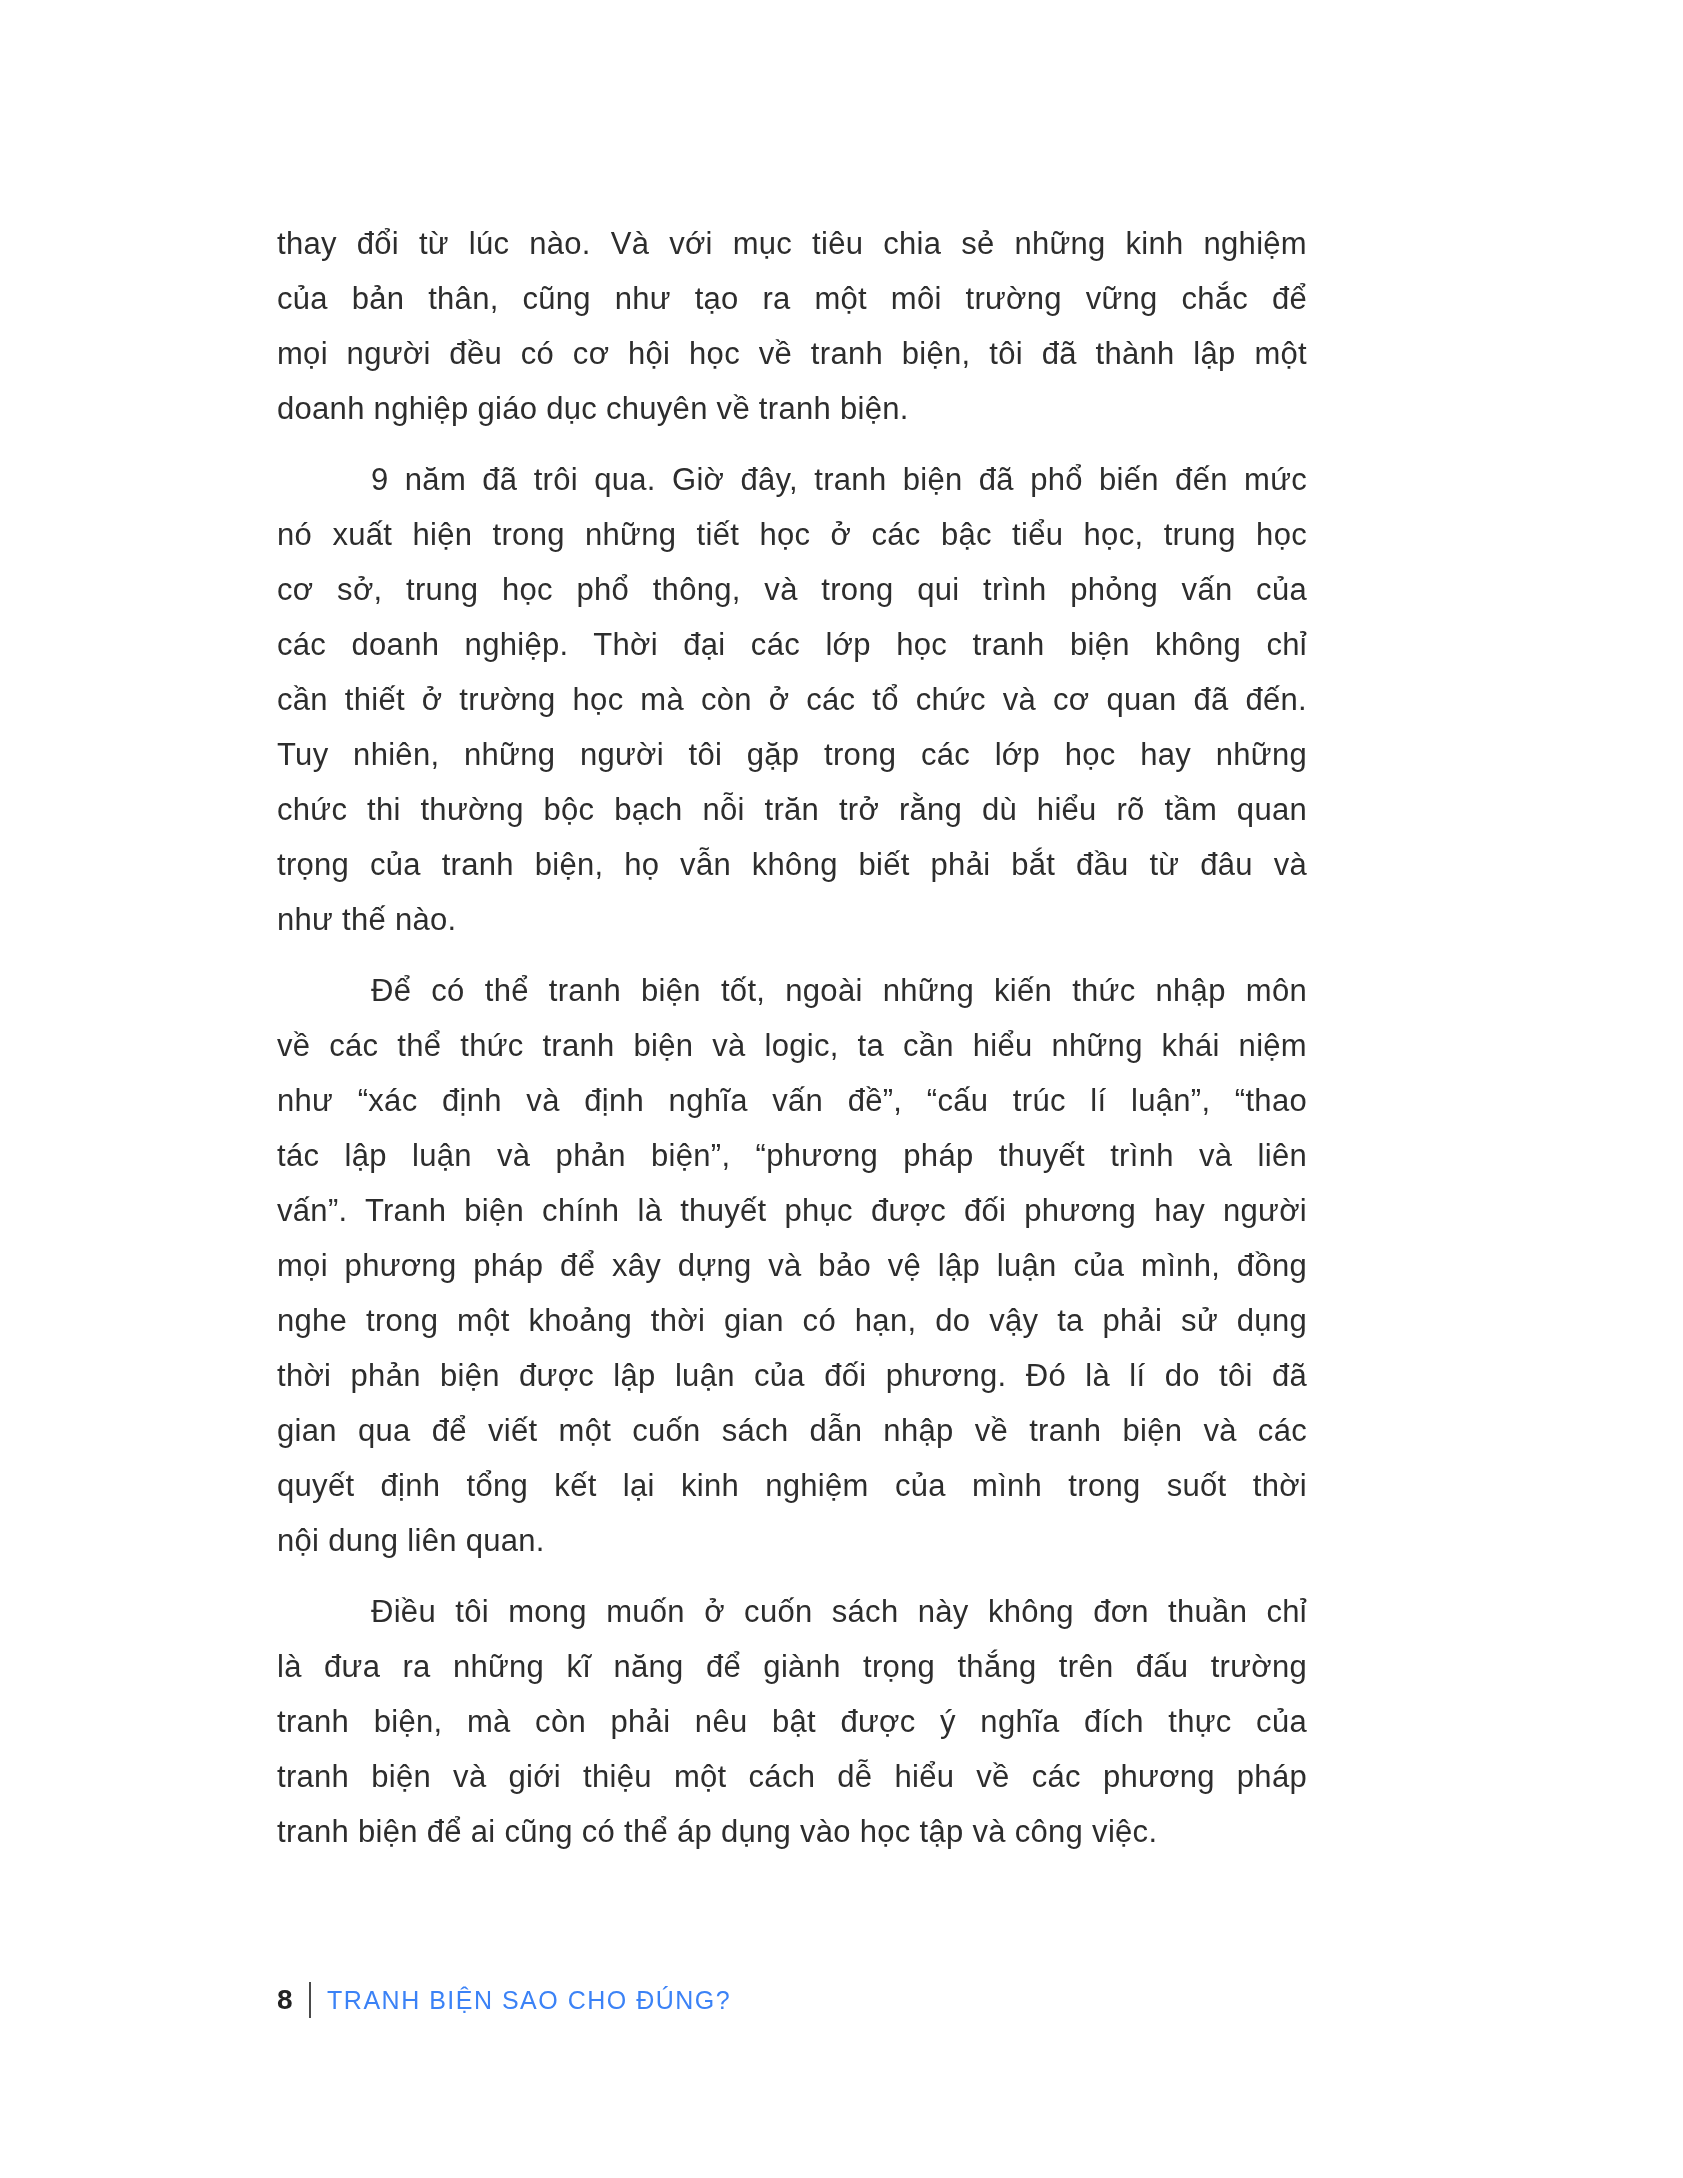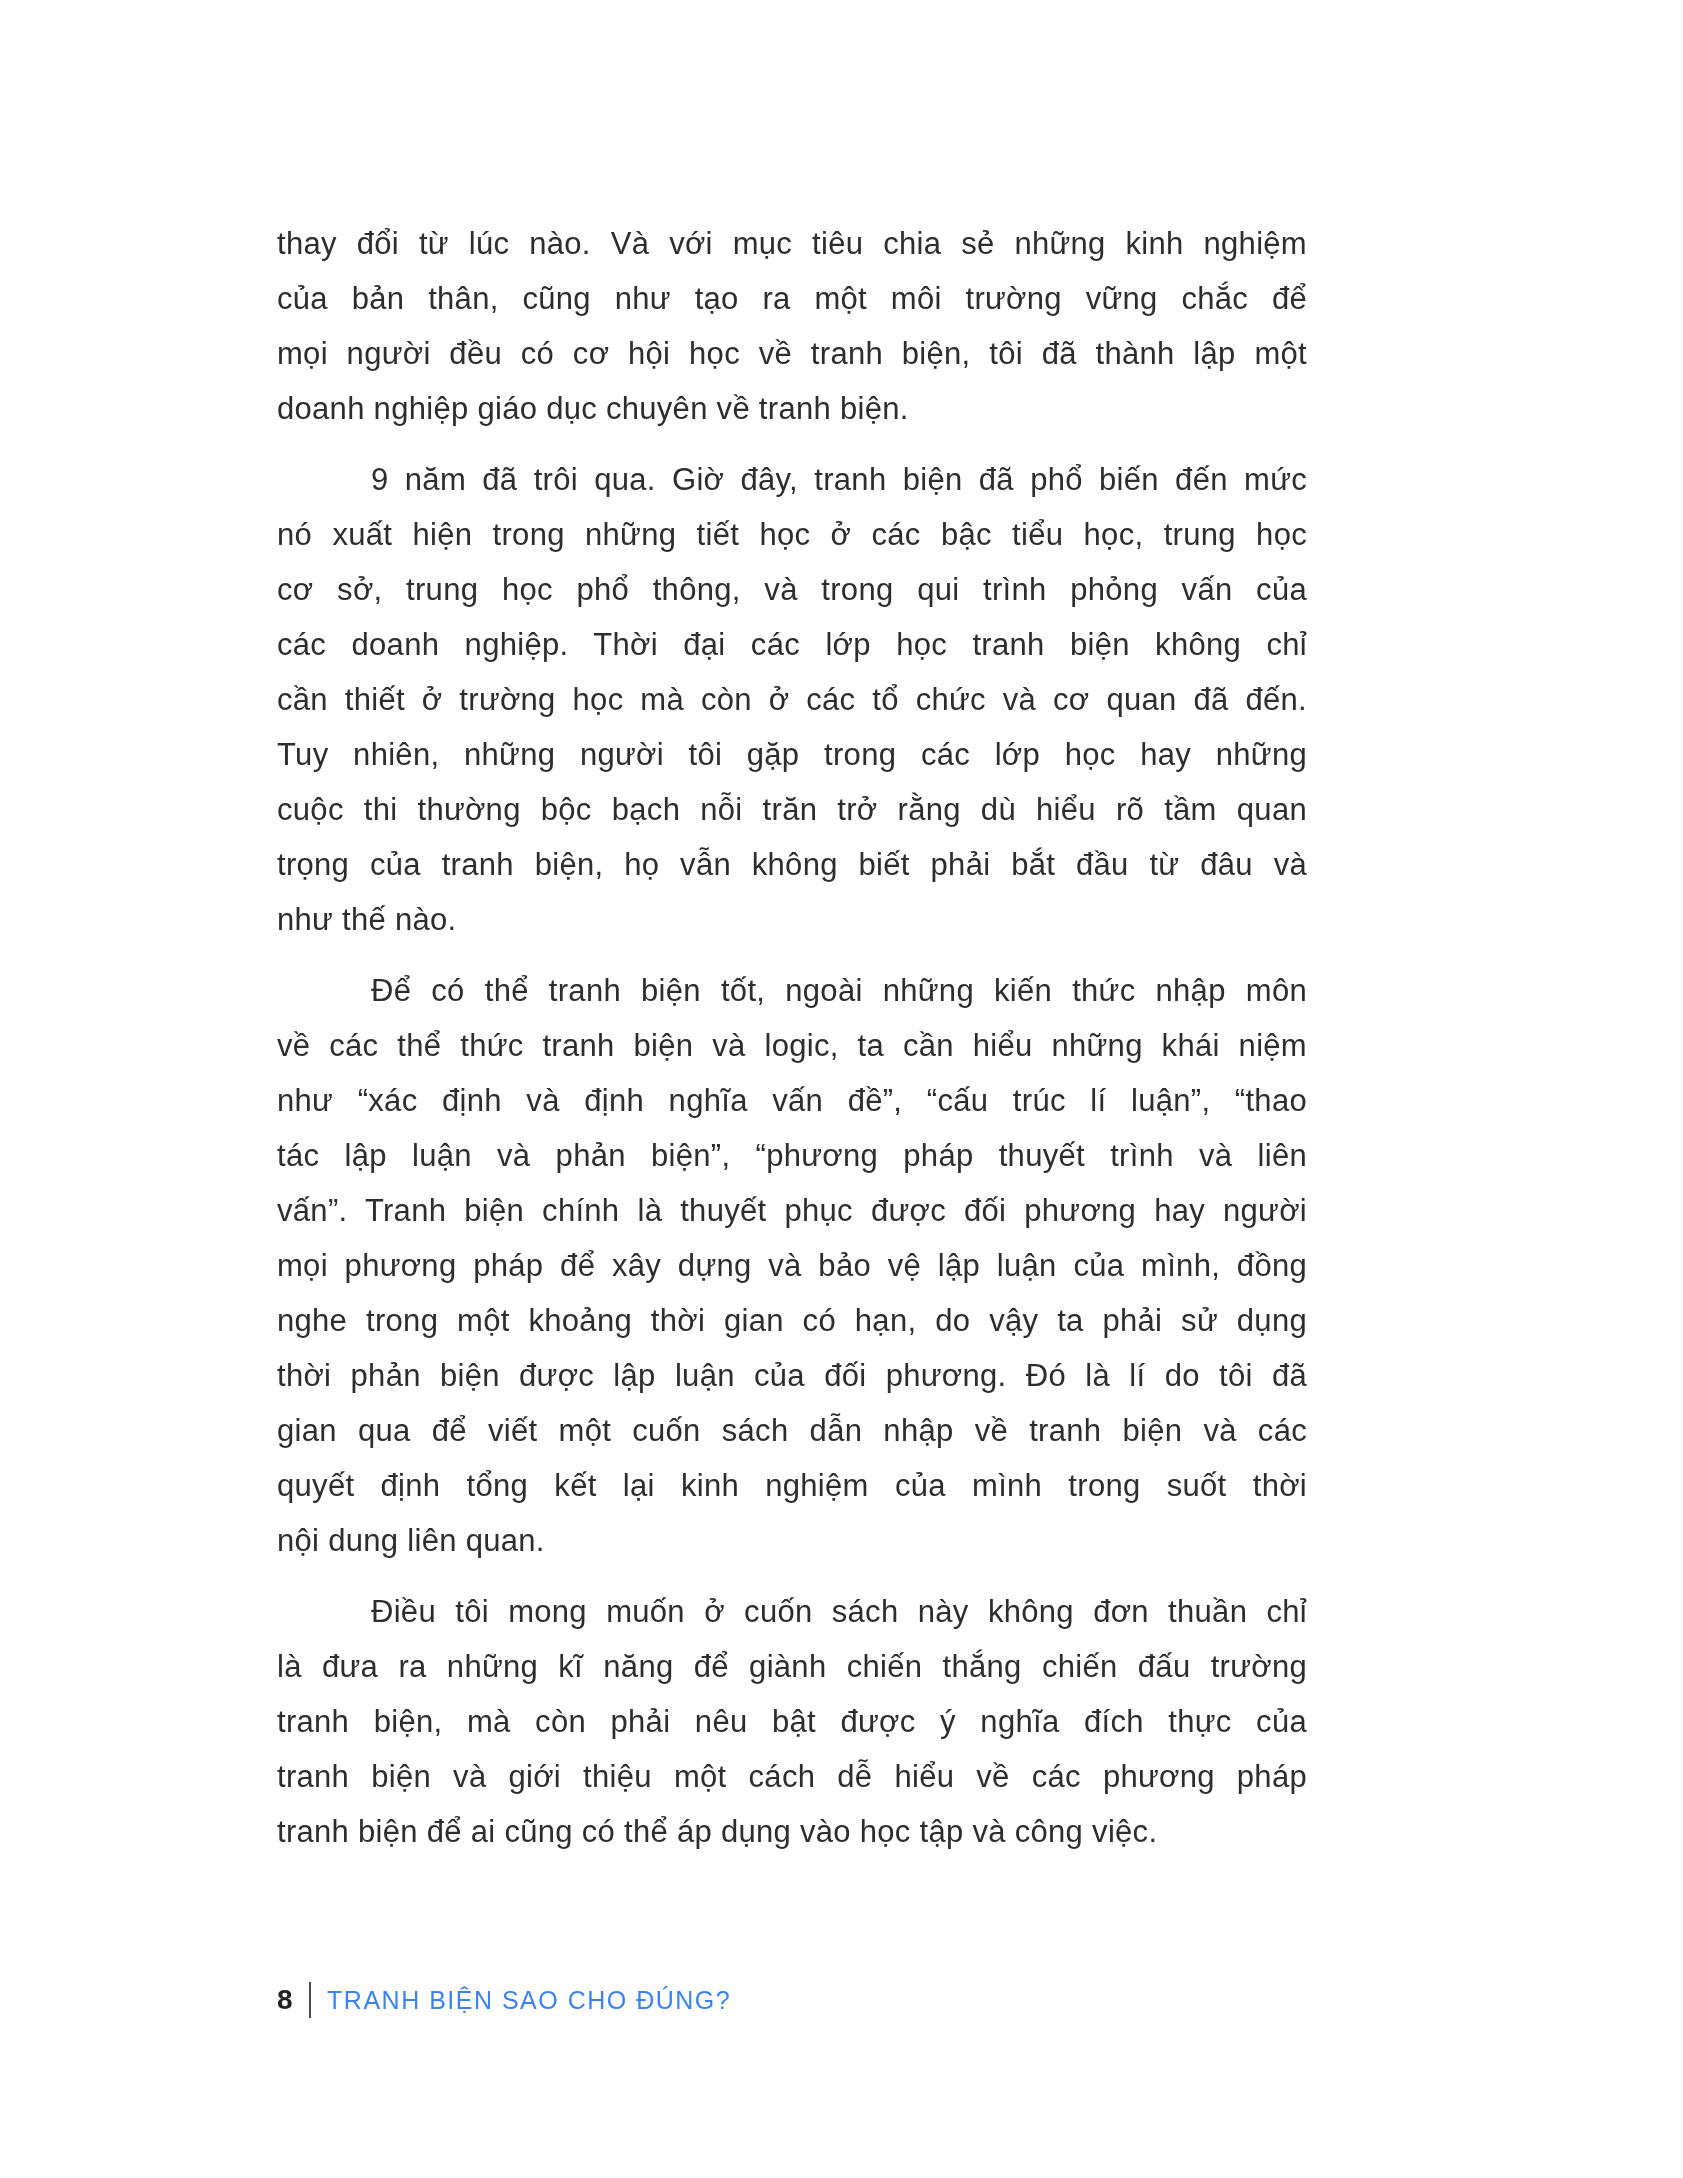--- a/index.html
+++ b/index.html
@@ -81,40 +81,40 @@
         <div class="line">mọi người đều có cơ hội học về tranh biện, tôi đã thành lập một</div>
         <div class="line last">doanh nghiệp giáo dục chuyên về tranh biện.</div>
       </div>
       <div class="para">
         <div class="line indent">9 năm đã trôi qua. Giờ đây, tranh biện đã phổ biến đến mức</div>
         <div class="line">nó xuất hiện trong những tiết học ở các bậc tiểu học, trung học</div>
         <div class="line">cơ sở, trung học phổ thông, và trong qui trình phỏng vấn của</div>
         <div class="line">các doanh nghiệp. Thời đại các lớp học tranh biện không chỉ</div>
         <div class="line">cần thiết ở trường học mà còn ở các tổ chức và cơ quan đã đến.</div>
         <div class="line">Tuy nhiên, những người tôi gặp trong các lớp học hay những</div>
-        <div class="line">cuộc thi thường bộc bạch nỗi trăn trở rằng dù hiểu rõ tầm quan</div>
+        <div class="line">chức thi thường bộc bạch nỗi trăn trở rằng dù hiểu rõ tầm quan</div>
         <div class="line">trọng của tranh biện, họ vẫn không biết phải bắt đầu từ đâu và</div>
         <div class="line last">như thế nào.</div>
       </div>
       <div class="para">
         <div class="line indent">Để có thể tranh biện tốt, ngoài những kiến thức nhập môn</div>
         <div class="line">về các thể thức tranh biện và logic, ta cần hiểu những khái niệm</div>
         <div class="line">như “xác định và định nghĩa vấn đề”, “cấu trúc lí luận”, “thao</div>
         <div class="line">tác lập luận và phản biện”, “phương pháp thuyết trình và liên</div>
         <div class="line">vấn”. Tranh biện chính là thuyết phục được đối phương hay người</div>
         <div class="line">mọi phương pháp để xây dựng và bảo vệ lập luận của mình, đồng</div>
         <div class="line">nghe trong một khoảng thời gian có hạn, do vậy ta phải sử dụng</div>
         <div class="line">thời phản biện được lập luận của đối phương. Đó là lí do tôi đã</div>
         <div class="line">gian qua để viết một cuốn sách dẫn nhập về tranh biện và các</div>
         <div class="line">quyết định tổng kết lại kinh nghiệm của mình trong suốt thời</div>
         <div class="line last">nội dung liên quan.</div>
       </div>
       <div class="para">
         <div class="line indent">Điều tôi mong muốn ở cuốn sách này không đơn thuần chỉ</div>
-        <div class="line">là đưa ra những kĩ năng để giành chiến thắng chiến đấu trường</div>
+        <div class="line">là đưa ra những kĩ năng để giành trọng thắng trên đấu trường</div>
         <div class="line">tranh biện, mà còn phải nêu bật được ý nghĩa đích thực của</div>
         <div class="line">tranh biện và giới thiệu một cách dễ hiểu về các phương pháp</div>
         <div class="line last">tranh biện để ai cũng có thể áp dụng vào học tập và công việc.</div>
       </div>
     </div>
 
   <div class="footer">
     <span class="page-num">8</span>
     <span class="sep"></span>
     <span class="title">TRANH BIỆN SAO CHO ĐÚNG?</span>

